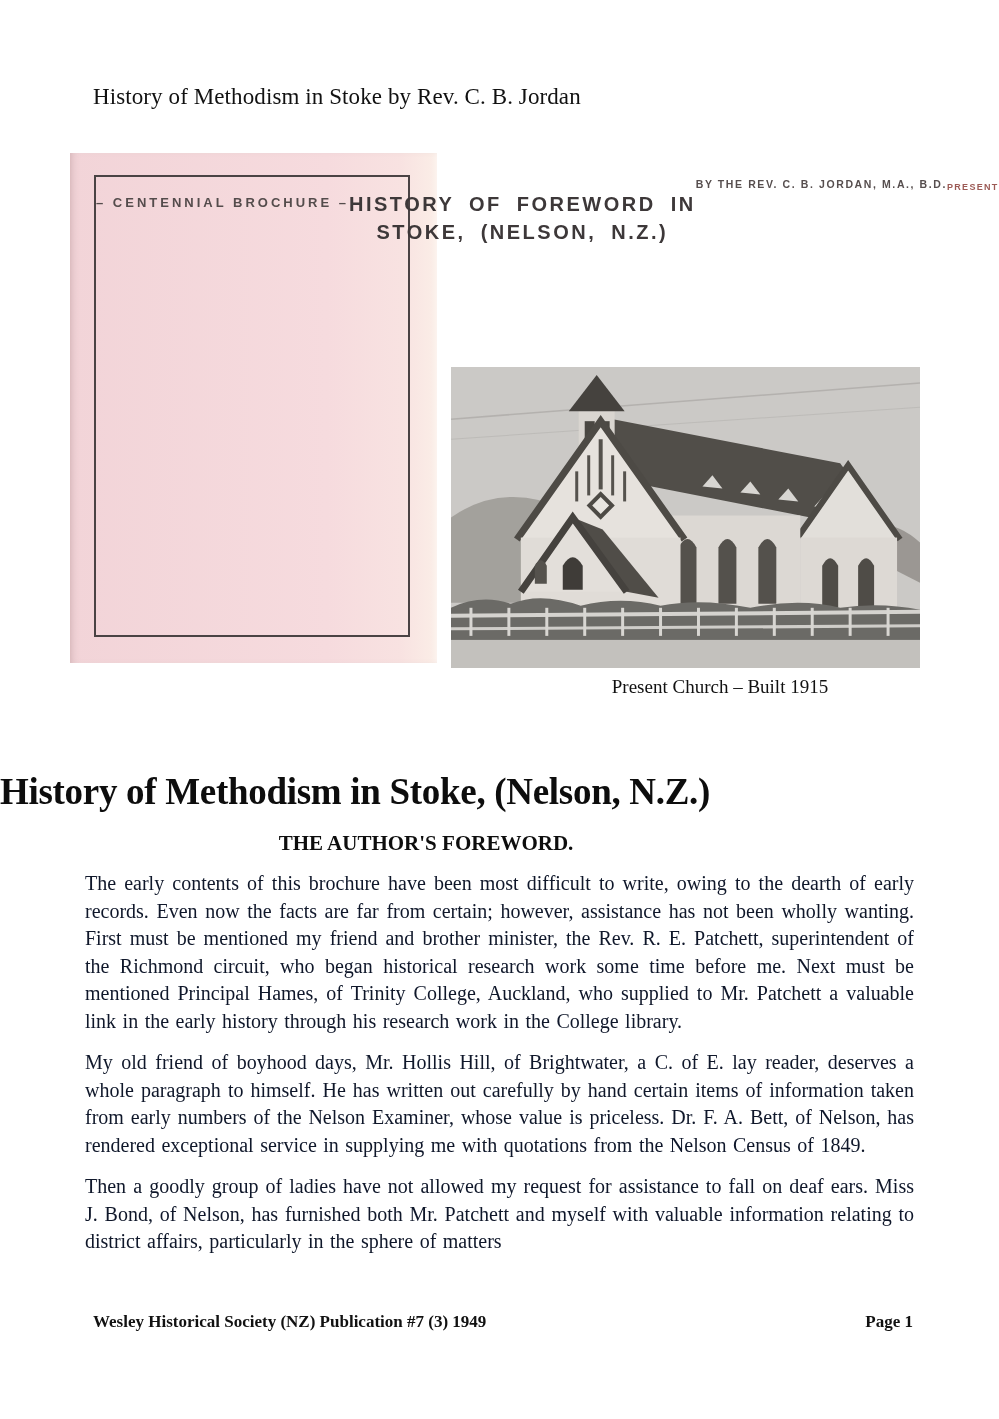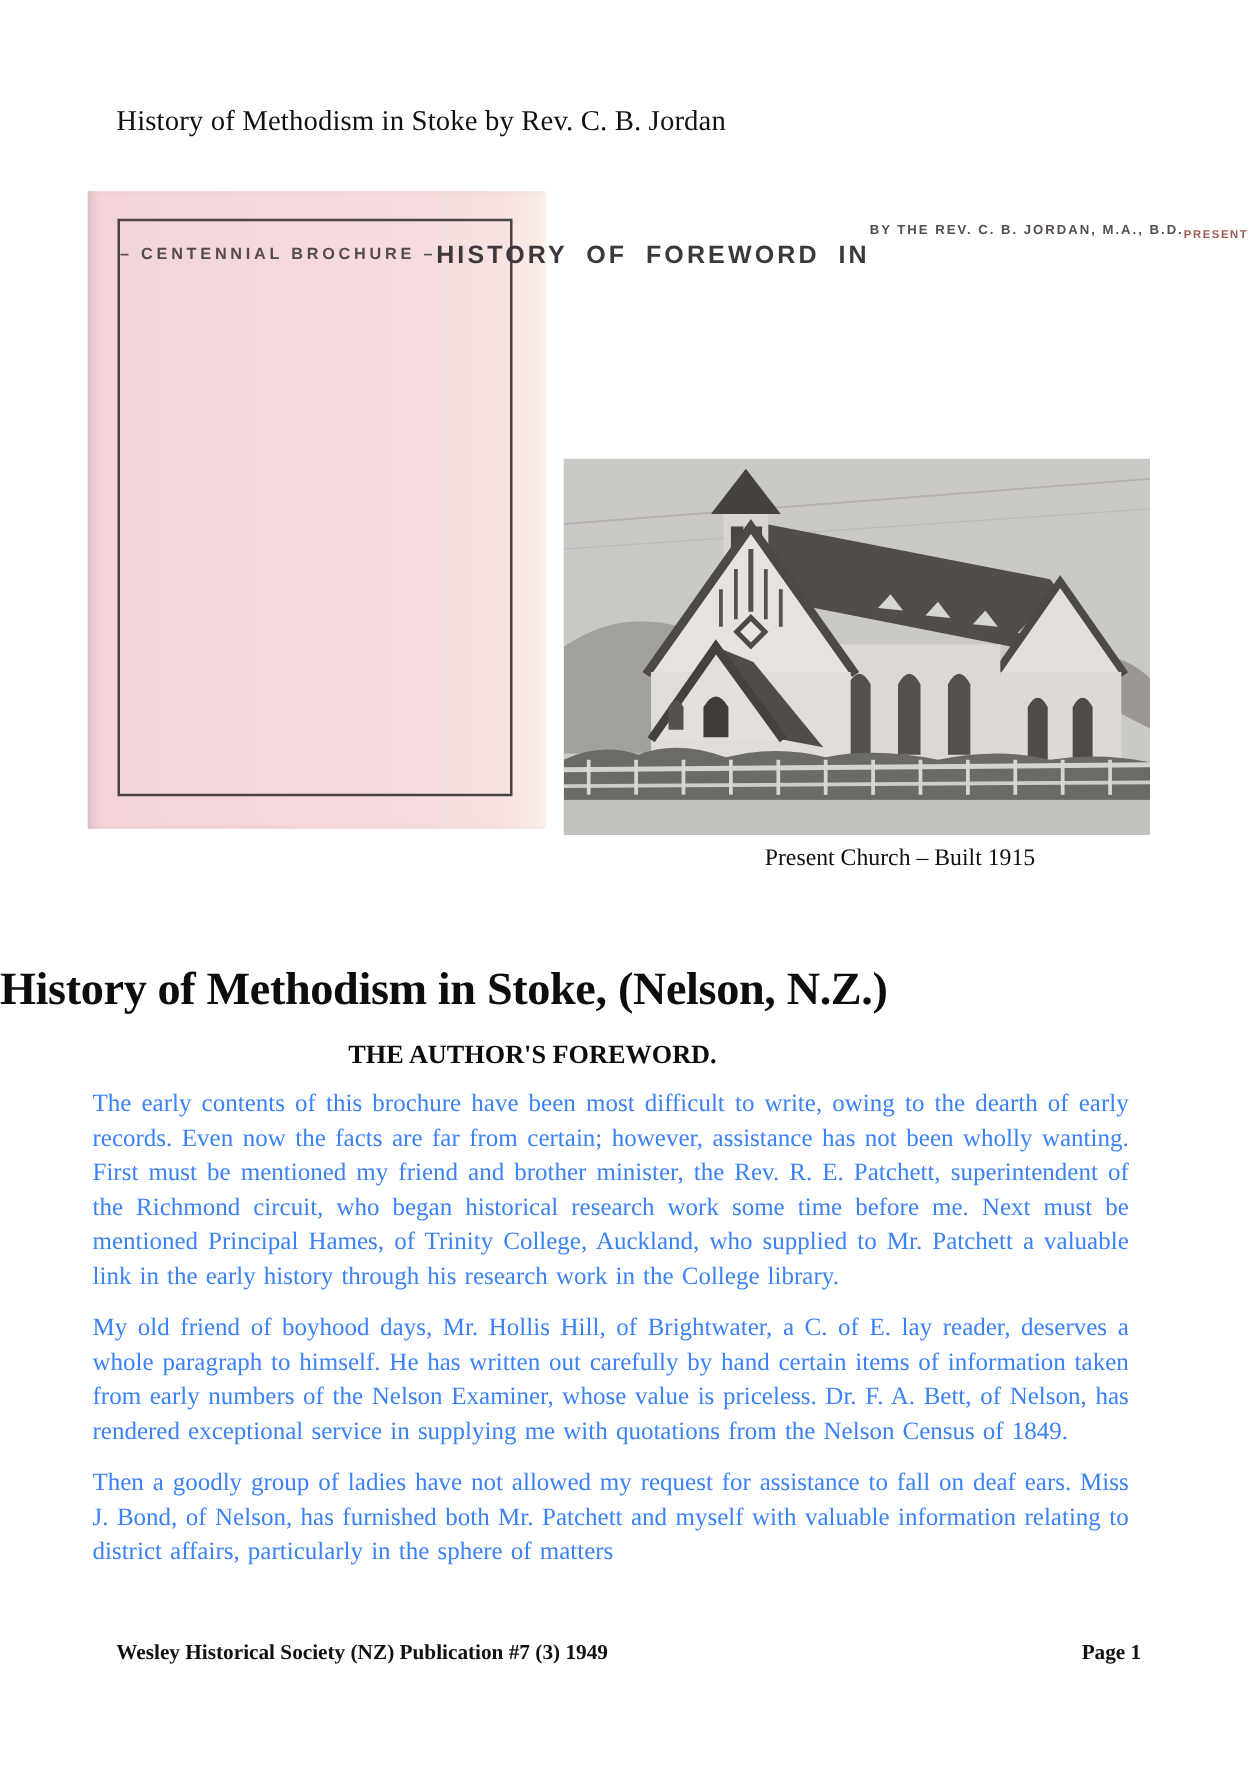--- a/index.html
+++ b/index.html
@@ -69,23 +69,23 @@
   
   .article-title{
     position:absolute;left:0;top:770px;width:999px;
     font-size:37px;font-weight:bold;letter-spacing:-.3px;color:#0d0d0d;
   }
   .article-subtitle{
     position:absolute;left:0;top:831px;width:852px;text-align:center;
     font-size:21px;font-weight:bold;color:#0d0d0d;
   }
   .article-body{
-    position:absolute;left:74px;top:870px;width:829px;
+    position:absolute;left:85px;top:870px;width:829px;
     font-size:20px;line-height:27.5px;text-align:justify;
-    word-spacing:1.5px;color:#3b82f6;
+    word-spacing:1.5px;color:#0f172a;
   }
   .article-body p{margin:0 0 14px 0;}
   
   .doc-footer{
     position:absolute;left:93px;top:1312px;width:820px;
     display:flex;justify-content:space-between;
     font-size:17px;font-weight:bold;color:#111;
   }
 </style>
 </head>
@@ -193,20 +193,21 @@
 <div class="page">
 
   <div class="doc-header">History of Methodism in Stoke by Rev. C. B. Jordan</div>
 
   <div class="brochure">
     <div class="brochure-frame">
       <div class="brochure-banner">– CENTENNIAL BROCHURE –</div>
       <div class="banner-rule"></div>
       <div class="brochure-title">
         <div>HISTORY OF FOREWORD IN</div>
+        <div>STOKE, (NELSON, N.Z.)</div>
       </div>
       <div class="brochure-byline">BY THE REV. C. B. JORDAN, M.A., B.D.</div>
       <div class="b-photo one sepia">
         <svg>
             <use href="#church-photo"></use>
           </svg>
       </div>
       <div class="b-caption">PRESENT CHURCH—BUILT 1912.</div>
       <div class="b-photo two sepia">
         <svg>

